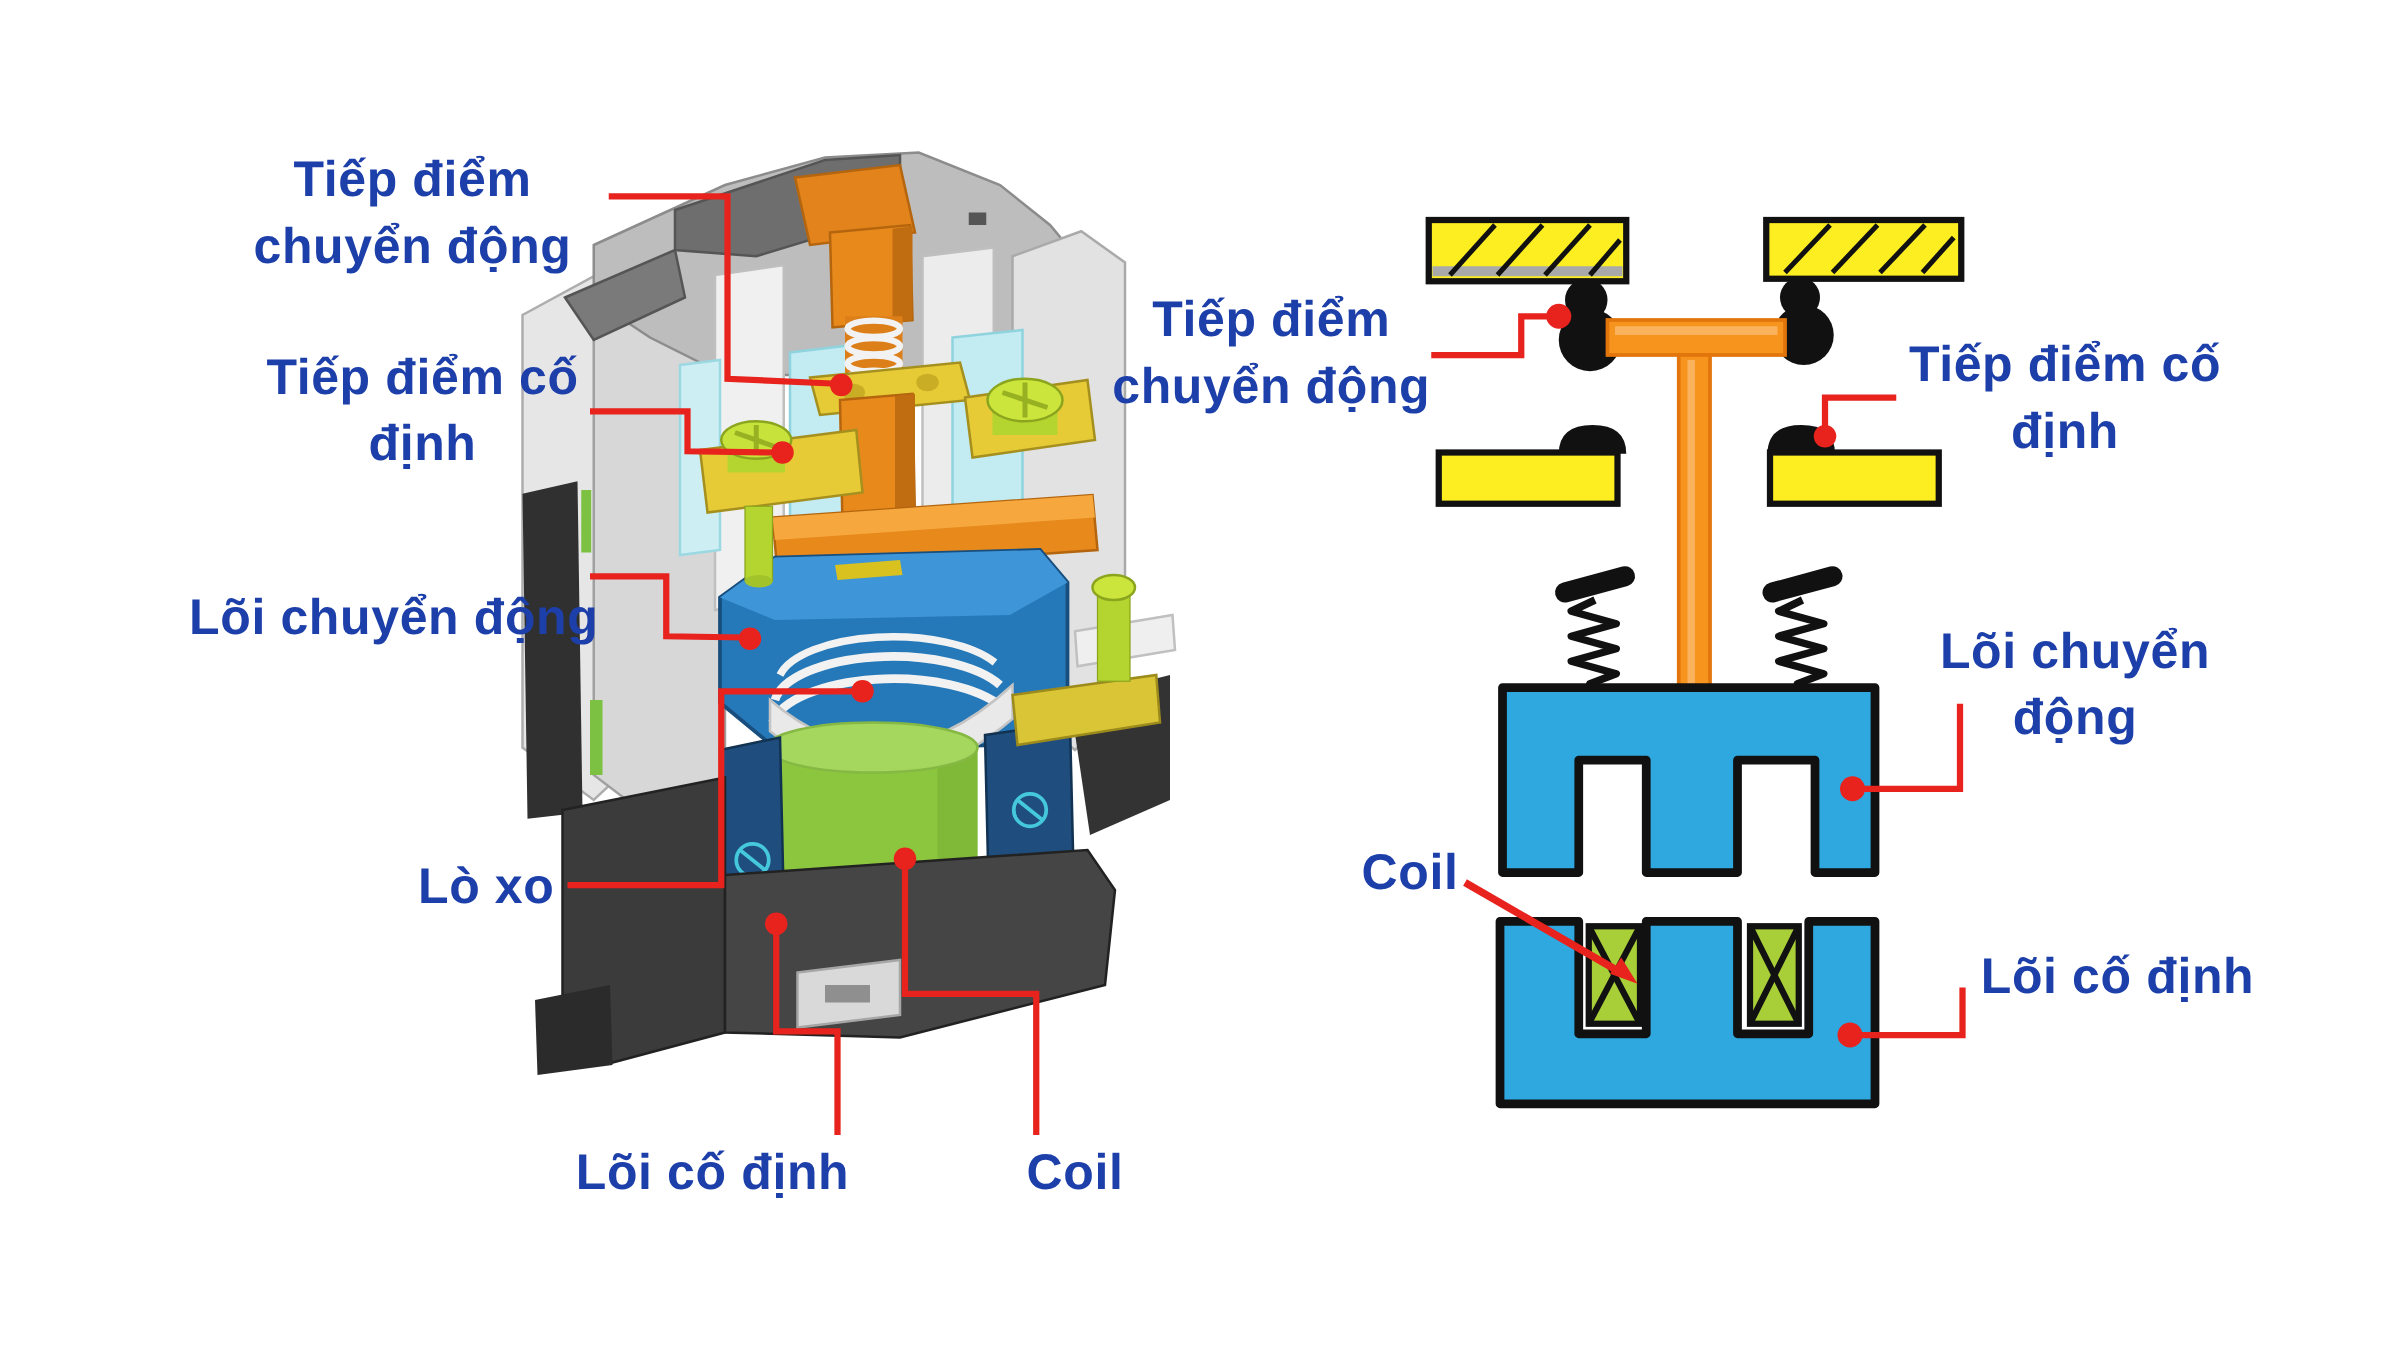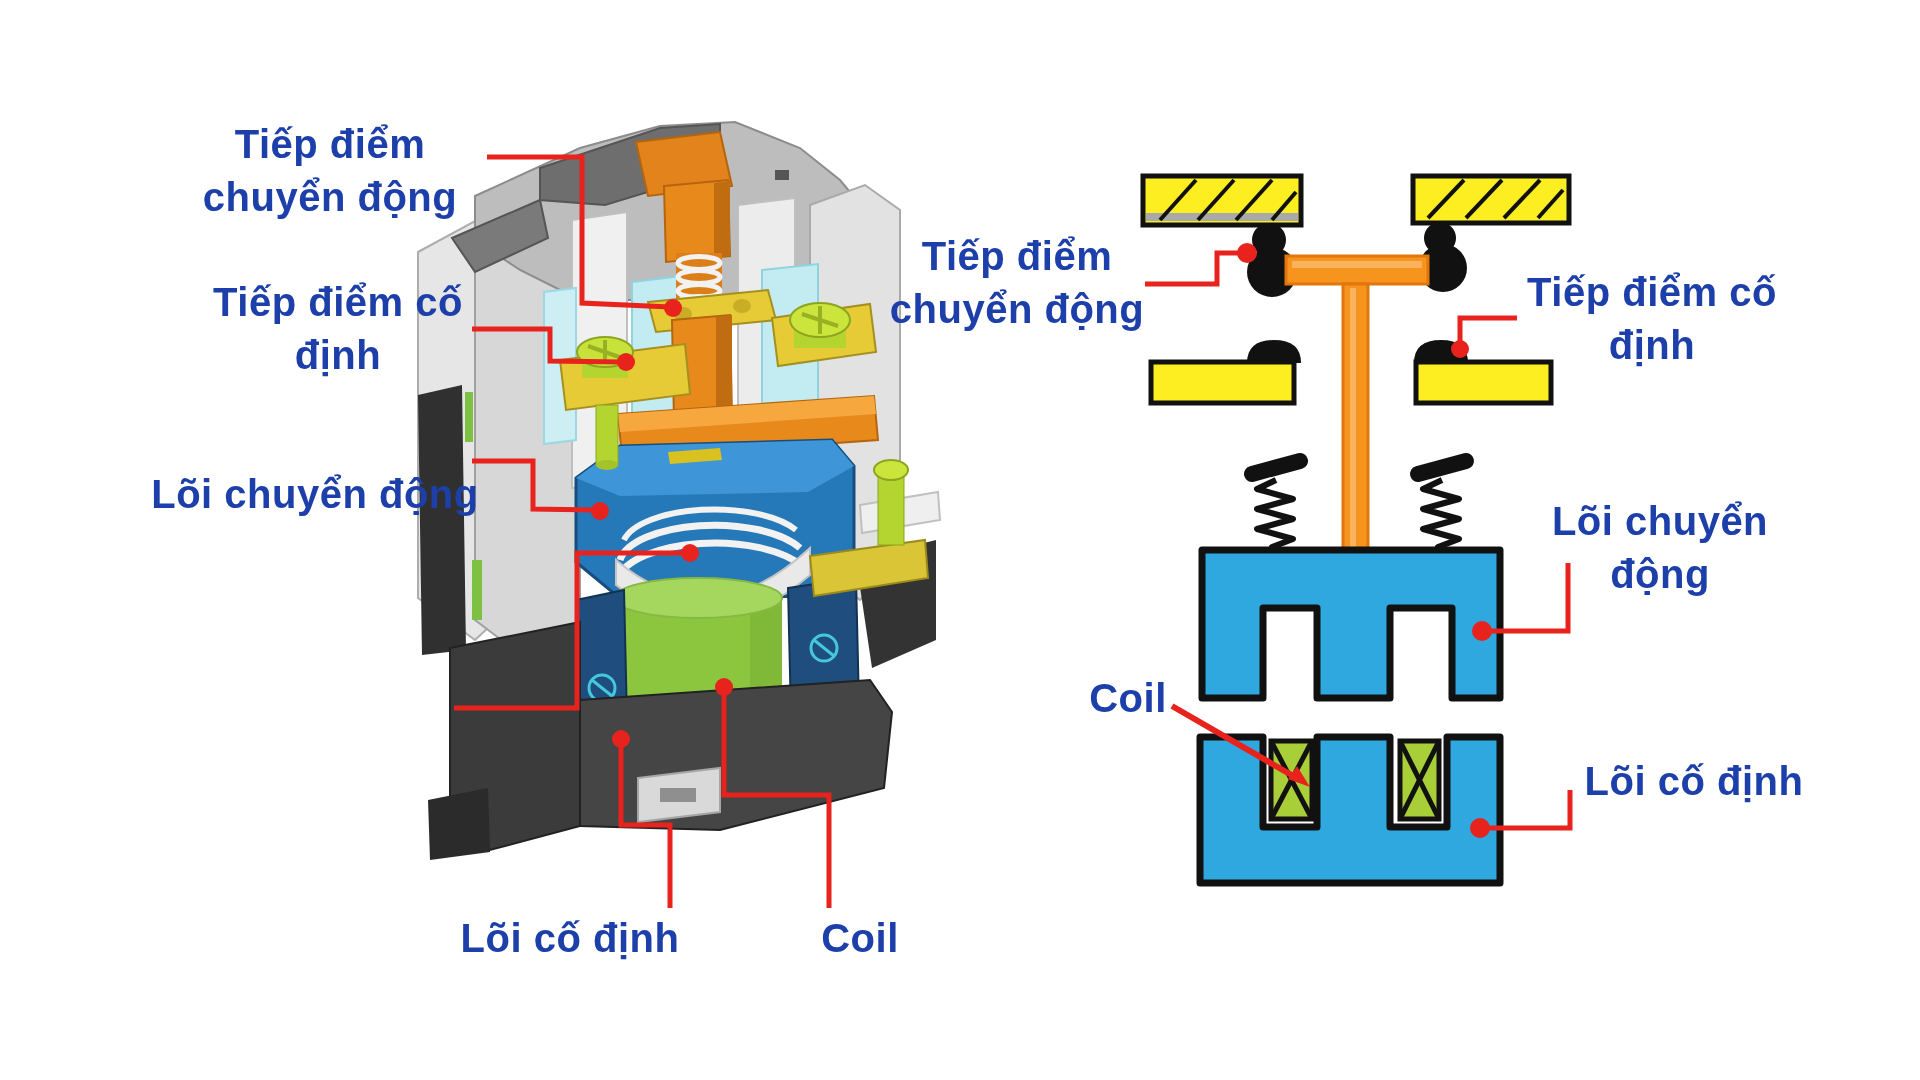--- a/index.html
+++ b/index.html
@@ -217,20 +217,21 @@
       <polygon points="1290,787 1268,779 1277,766" fill="#e8231d" stroke="none"></polygon>
     </g>
   </svg>
 
   <div class="label" style="left:150px;top:118px;width:320px;">Tiếp điểm chuyển động</div>
 
   <div class="label" style="left:188px;top:276px;width:260px;">Tiếp điểm cố định</div>
 
   <div class="label nowrap" style="left:100px;top:468px;width:390px;">Lõi chuyển động</div>
 
+  <div class="label nowrap" style="left:289px;top:683px;width:160px;">Lò xo</div>
 
   <div class="label nowrap" style="left:430px;top:912px;width:240px;">Lõi cố định</div>
 
   <div class="label nowrap" style="left:780px;top:912px;width:120px;">Coil</div>
 
   <div class="label" style="left:857px;top:230px;width:280px;">Tiếp điểm chuyển động</div>
 
   <div class="label" style="left:1502px;top:266px;width:260px;">Tiếp điểm cố định</div>
 
   <div class="label" style="left:1515px;top:495px;width:250px;">Lõi chuyển động</div>

